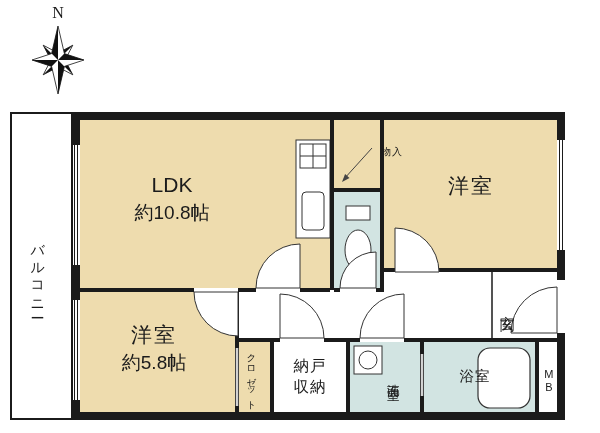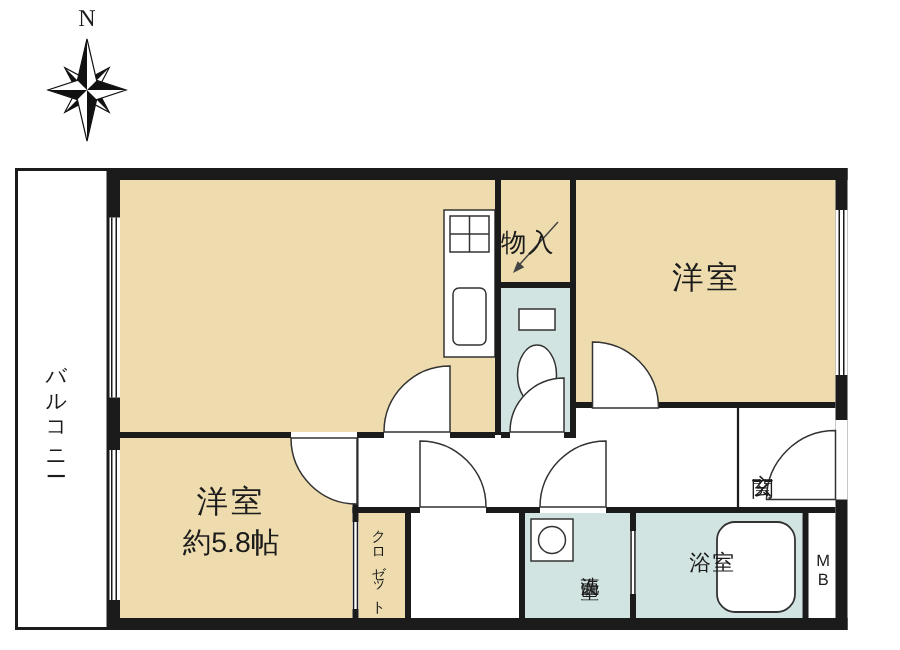--- a/index.html
+++ b/index.html
@@ -145,34 +145,42 @@
         <polygon points="58,94 64.4,66.4 58,60"></polygon>
         <polygon points="32,60 51.6,66.4 58,60"></polygon>
       </g>
     </g>
   </svg>
 
   <div class="lbl serif" style="left:48px;top:2px;width:20px;height:22px;font-size:16px;">N</div>
 
   <div class="lbl v" style="left:22px;top:212px;width:32px;height:122px;font-size:14px;letter-spacing:3px;">バルコニー</div>
 
+  <div class="lbl stack" style="left:90px;top:168px;width:164px;height:60px;gap:5px;">
+    <span style="font-size:21px;">LDK</span>
+    <span style="font-size:19px;">約10.8帖</span>
+  </div>
 
-  <div class="lbl" style="left:330px;top:152px;width:44px;height:20px;font-size:17px;letter-spacing:1px;">物入</div>
+  <div class="lbl" style="left:330px;top:142px;width:44px;height:20px;font-size:10px;letter-spacing:1px;padding-left:40px;">物入</div>
 
   <div class="lbl stack" style="left:392px;top:156px;width:158px;height:60px;gap:5px;">
     <span style="font-size:21px;letter-spacing:2px;">洋室</span>
   </div>
 
   <div class="lbl stack" style="left:80px;top:318px;width:148px;height:60px;gap:5px;">
     <span style="font-size:21px;letter-spacing:2px;">洋室</span>
     <span style="font-size:19px;text-align:right;">約5.8帖</span>
   </div>
 
   <div class="lbl v" style="left:243px;top:342px;width:16px;height:70px;font-size:9.5px;letter-spacing:1px;">クロゼット</div>
 
+  <div class="lbl stack" style="left:274px;top:348px;width:72px;height:56px;gap:3px;">
+    <span style="font-size:15.5px;letter-spacing:1px;">納戸</span>
+    <span style="font-size:15.5px;letter-spacing:1px;">収納</span>
+  </div>
 
   <div class="lbl v" style="left:384px;top:344px;width:18px;height:66px;font-size:12.5px;letter-spacing:2px;">洗面室</div>
 
   <div class="lbl" style="left:448px;top:366px;width:54px;height:20px;font-size:14.5px;letter-spacing:1px;">浴室</div>
 
 
   <div class="lbl v" style="left:497px;top:278px;width:20px;height:58px;font-size:14.5px;letter-spacing:3px;">玄関</div>
 
   <div class="lbl vu" style="left:540px;top:360px;width:17px;height:42px;font-size:11px;letter-spacing:1px;">MB</div>
 

